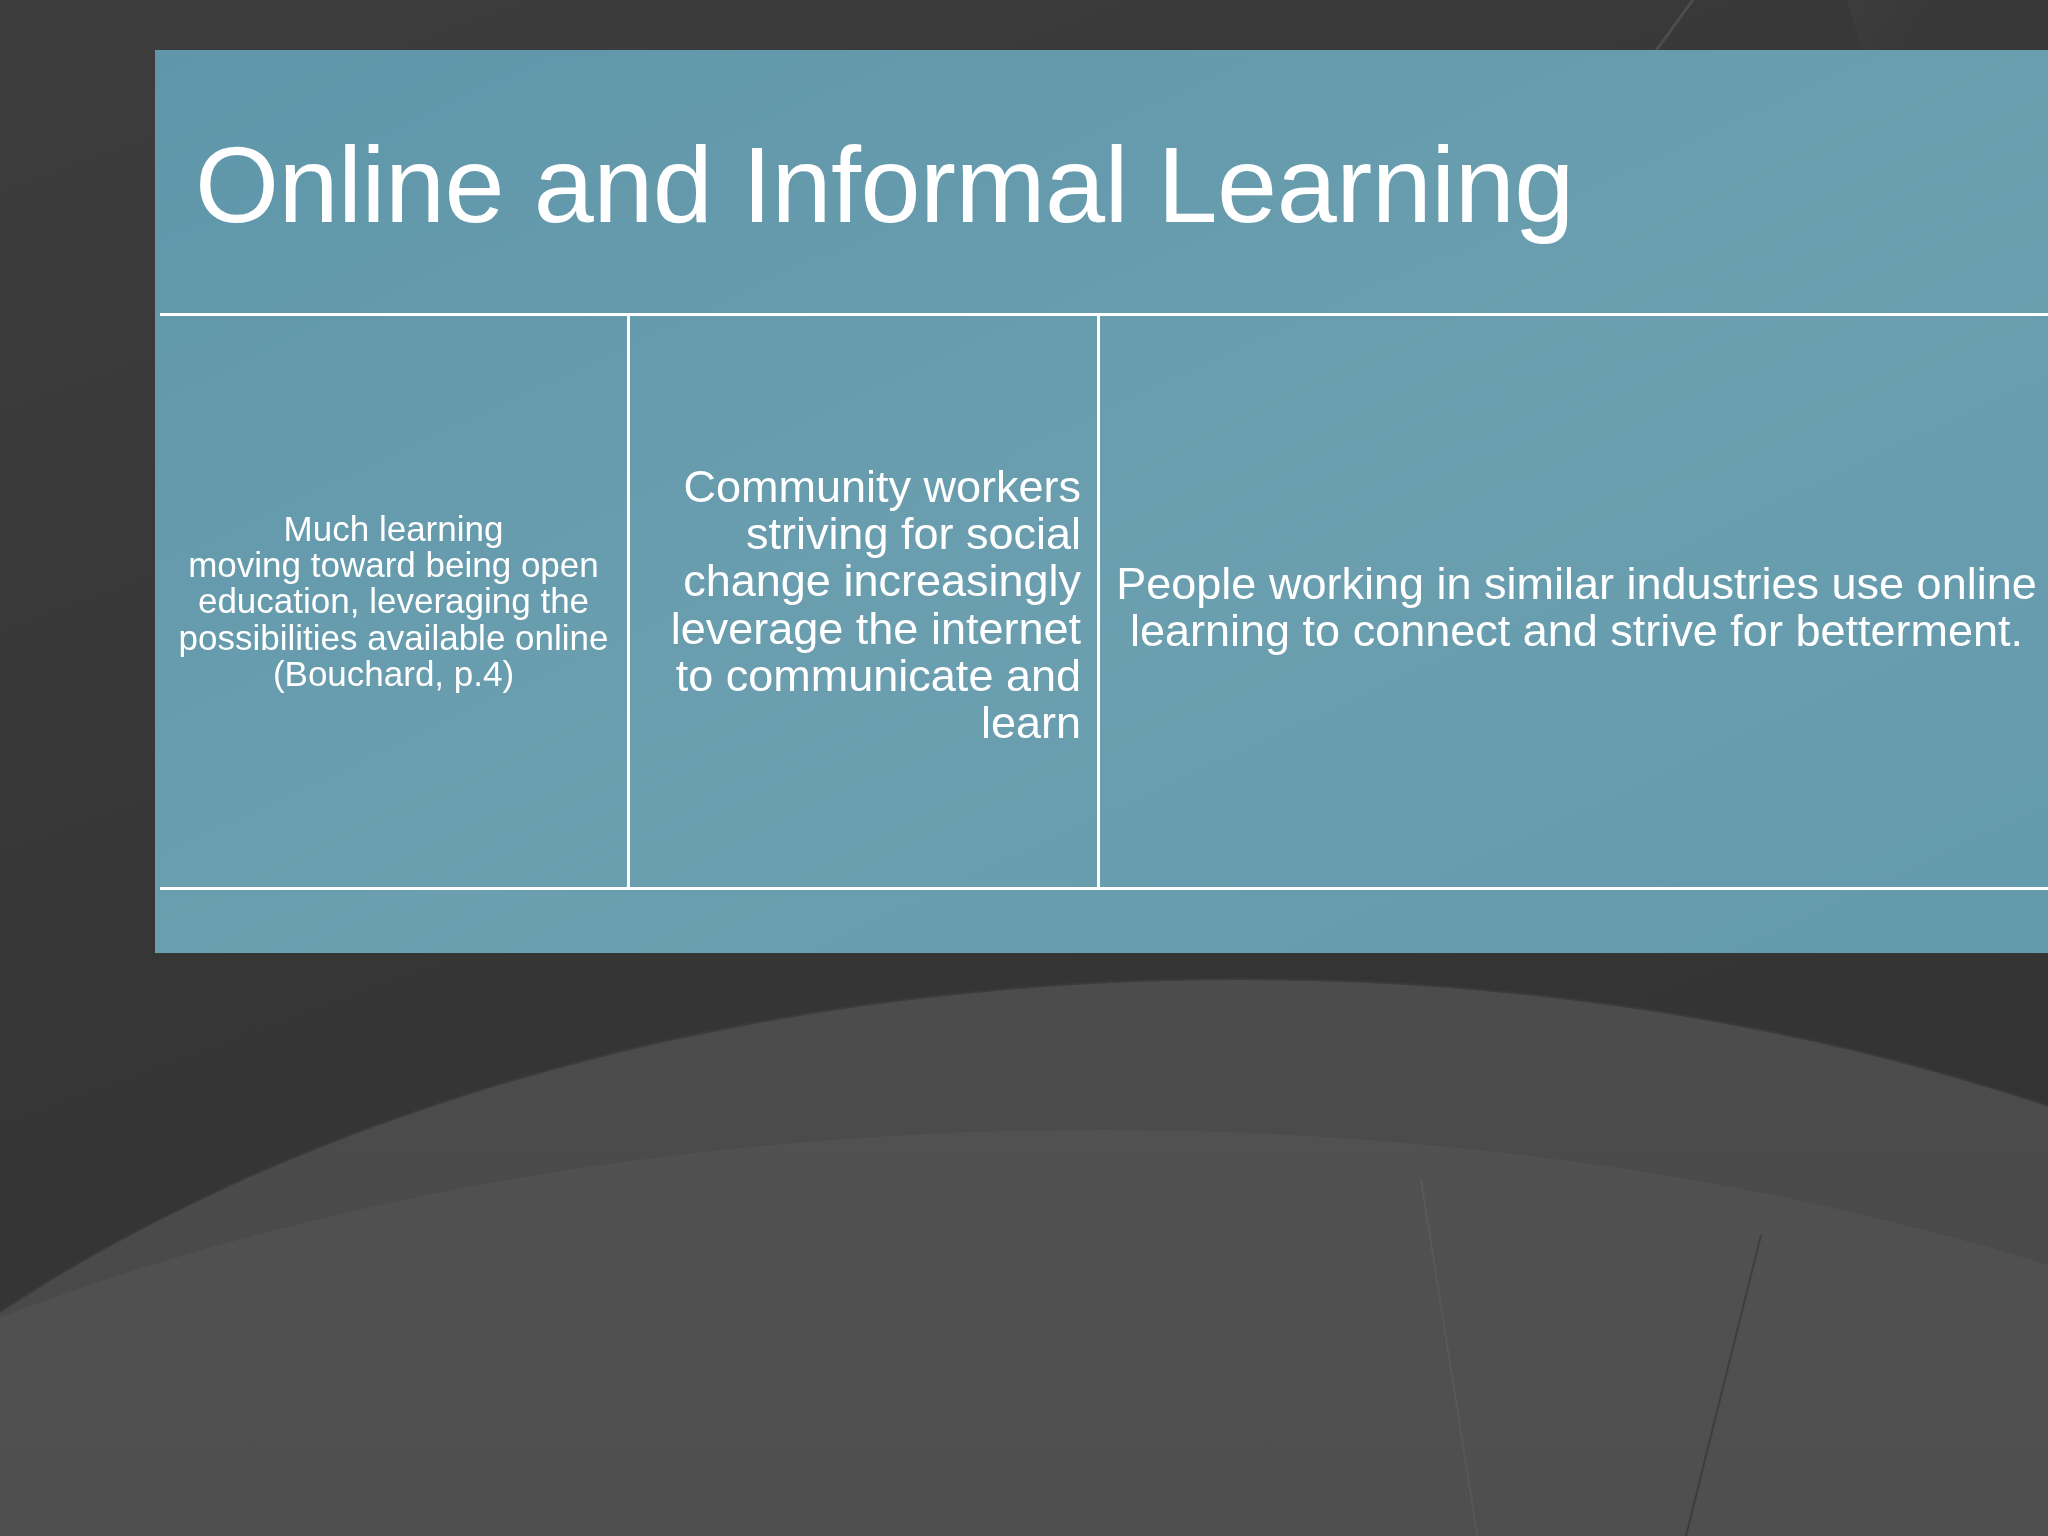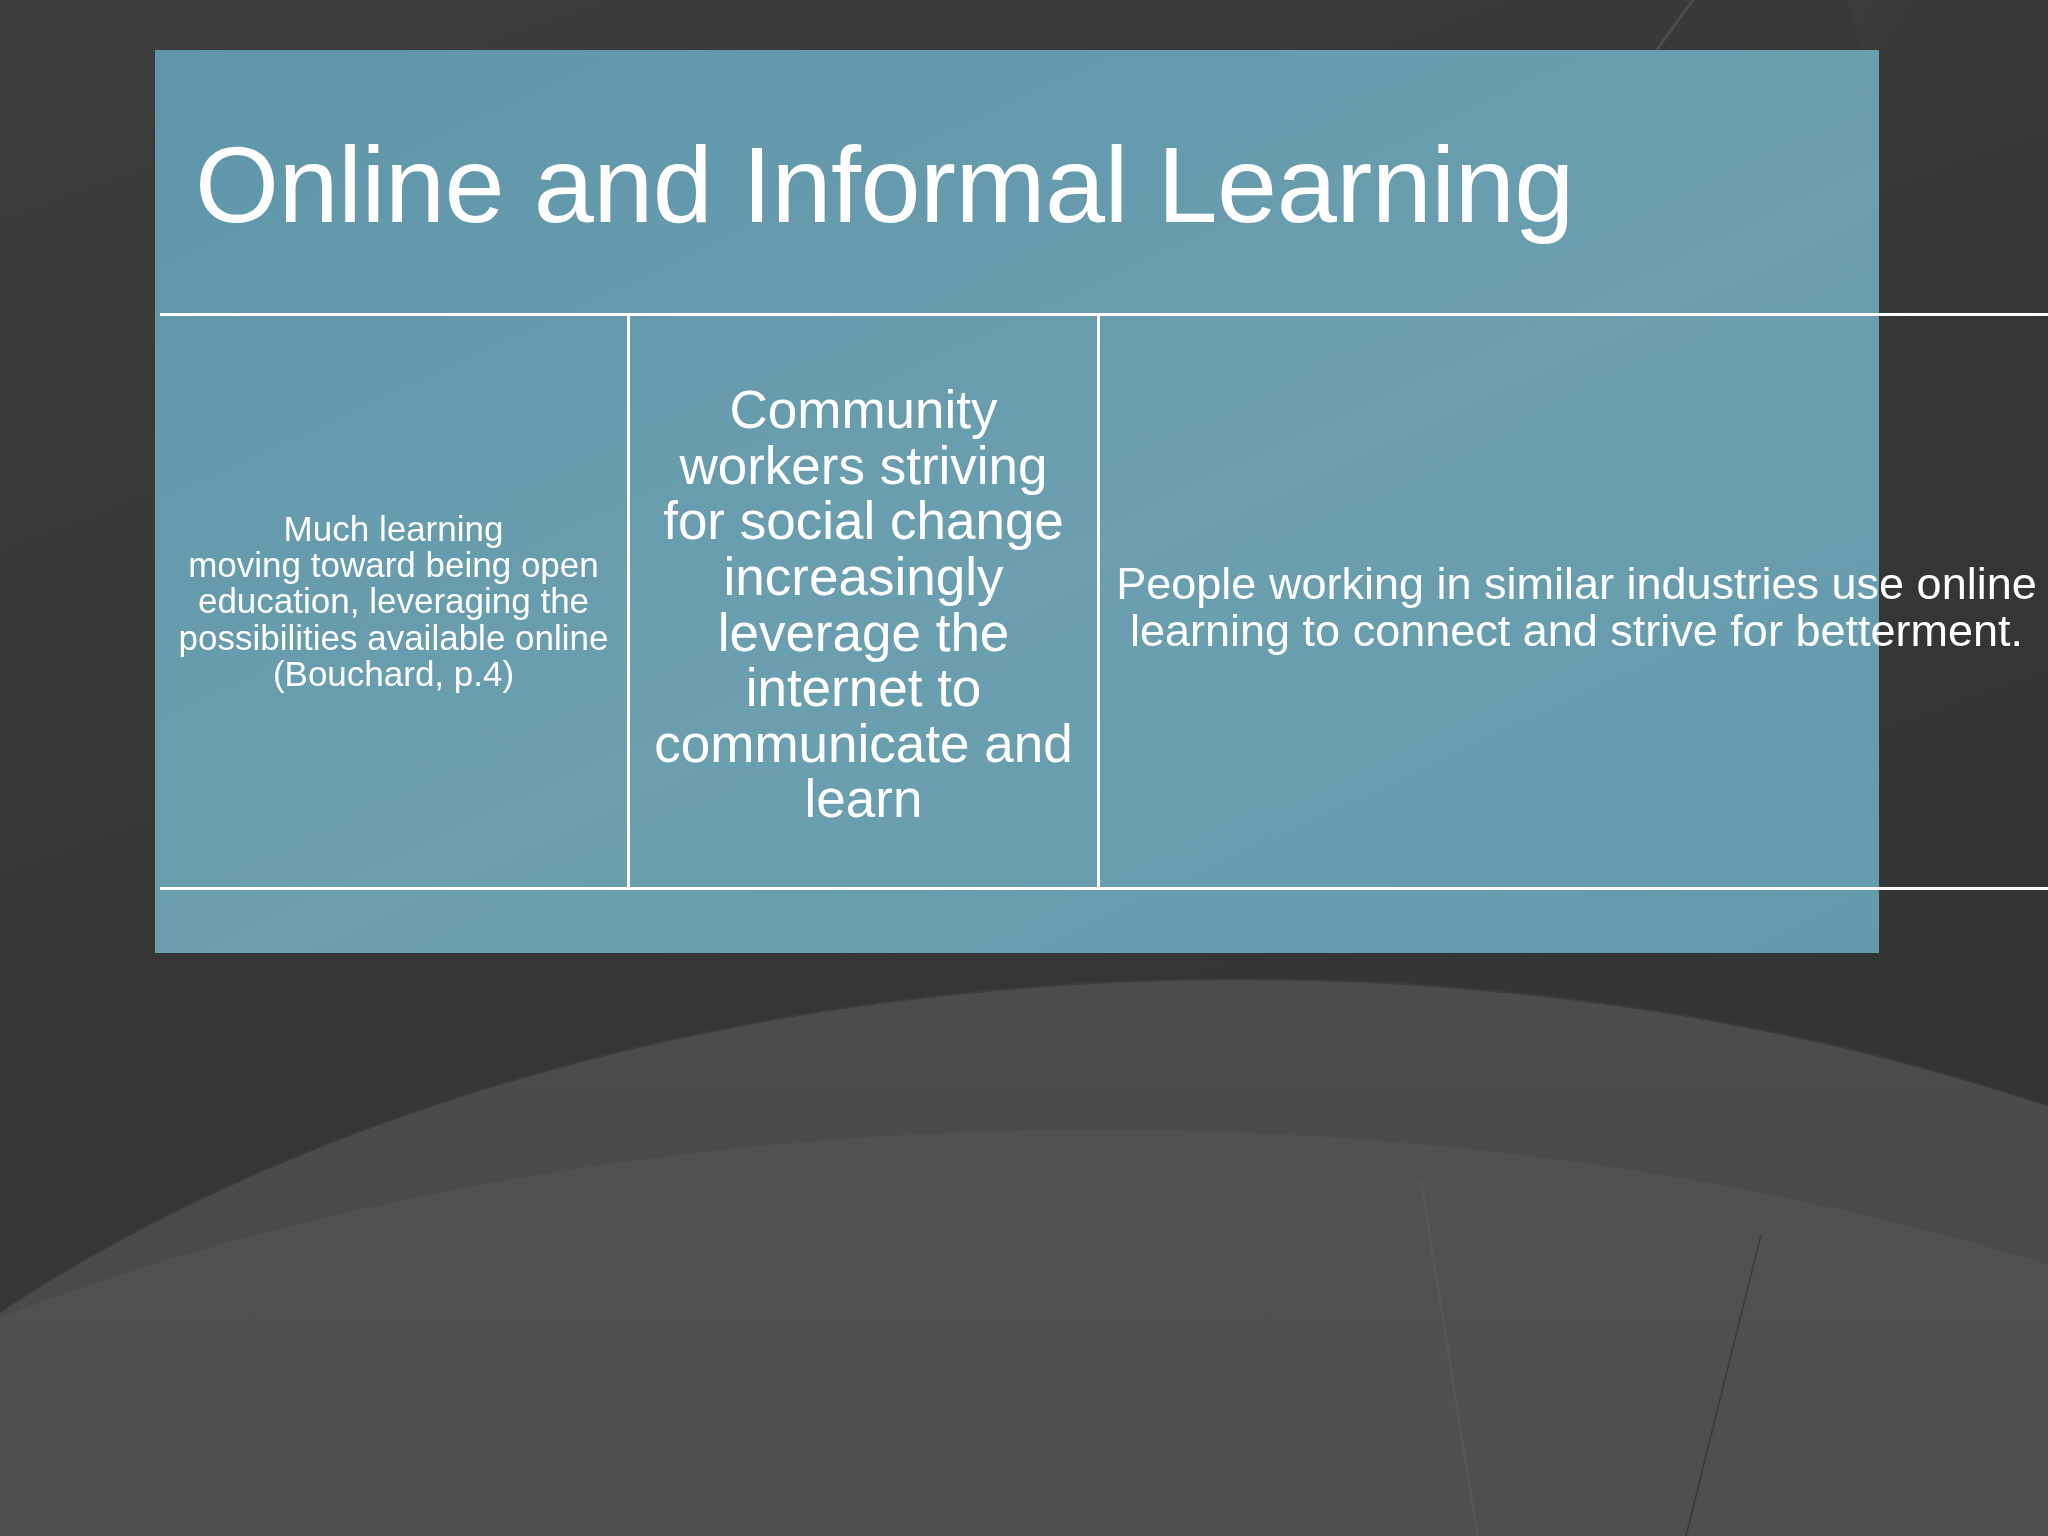--- a/index.html
+++ b/index.html
@@ -89,21 +89,21 @@
     background: rgba(255,255,255,0.05);
     transform: rotate(-9deg);
     transform-origin: top left;
   }
 
   
   #slide {
     position: absolute;
     left: 155px;
     top: 50px;
-    width: 1724px;
+    width: 1893px;
     height: 903px;
     background: #5f97aa;
     background: linear-gradient(155deg, #5f96a9 0%, #6b9fb0 55%, #639aac 100%);
   }
 
   #slide-title {
     position: absolute;
     left: 40px;
     top: 78px;
     width: 1850px;
@@ -142,21 +142,21 @@
   .matrix-cell:last-child { border-right: none; }
   .cell-1 { width: 470px; }
   .cell-2 { width: 470px; }
   .cell-3 { flex: 1; }
 
   .cell-text {
     width: 100%;
     white-space: pre-line;
   }
   .cell-1 .cell-text { font-size: 35px; line-height: 1.04; }
-  .cell-2 .cell-text { font-size: 53px; line-height: 1.05; margin-top: 6px; }
+  .cell-2 .cell-text { font-size: 45px; line-height: 1.05; margin-top: 6px; text-align: right; }
   .cell-3 .cell-text { font-size: 45px; line-height: 1.05; margin-top: 11px; }
 
   
   #slide-footer-band {
     position: absolute;
     left: 0;
     top: 843px;
     width: 1893px;
     height: 60px;
   }

